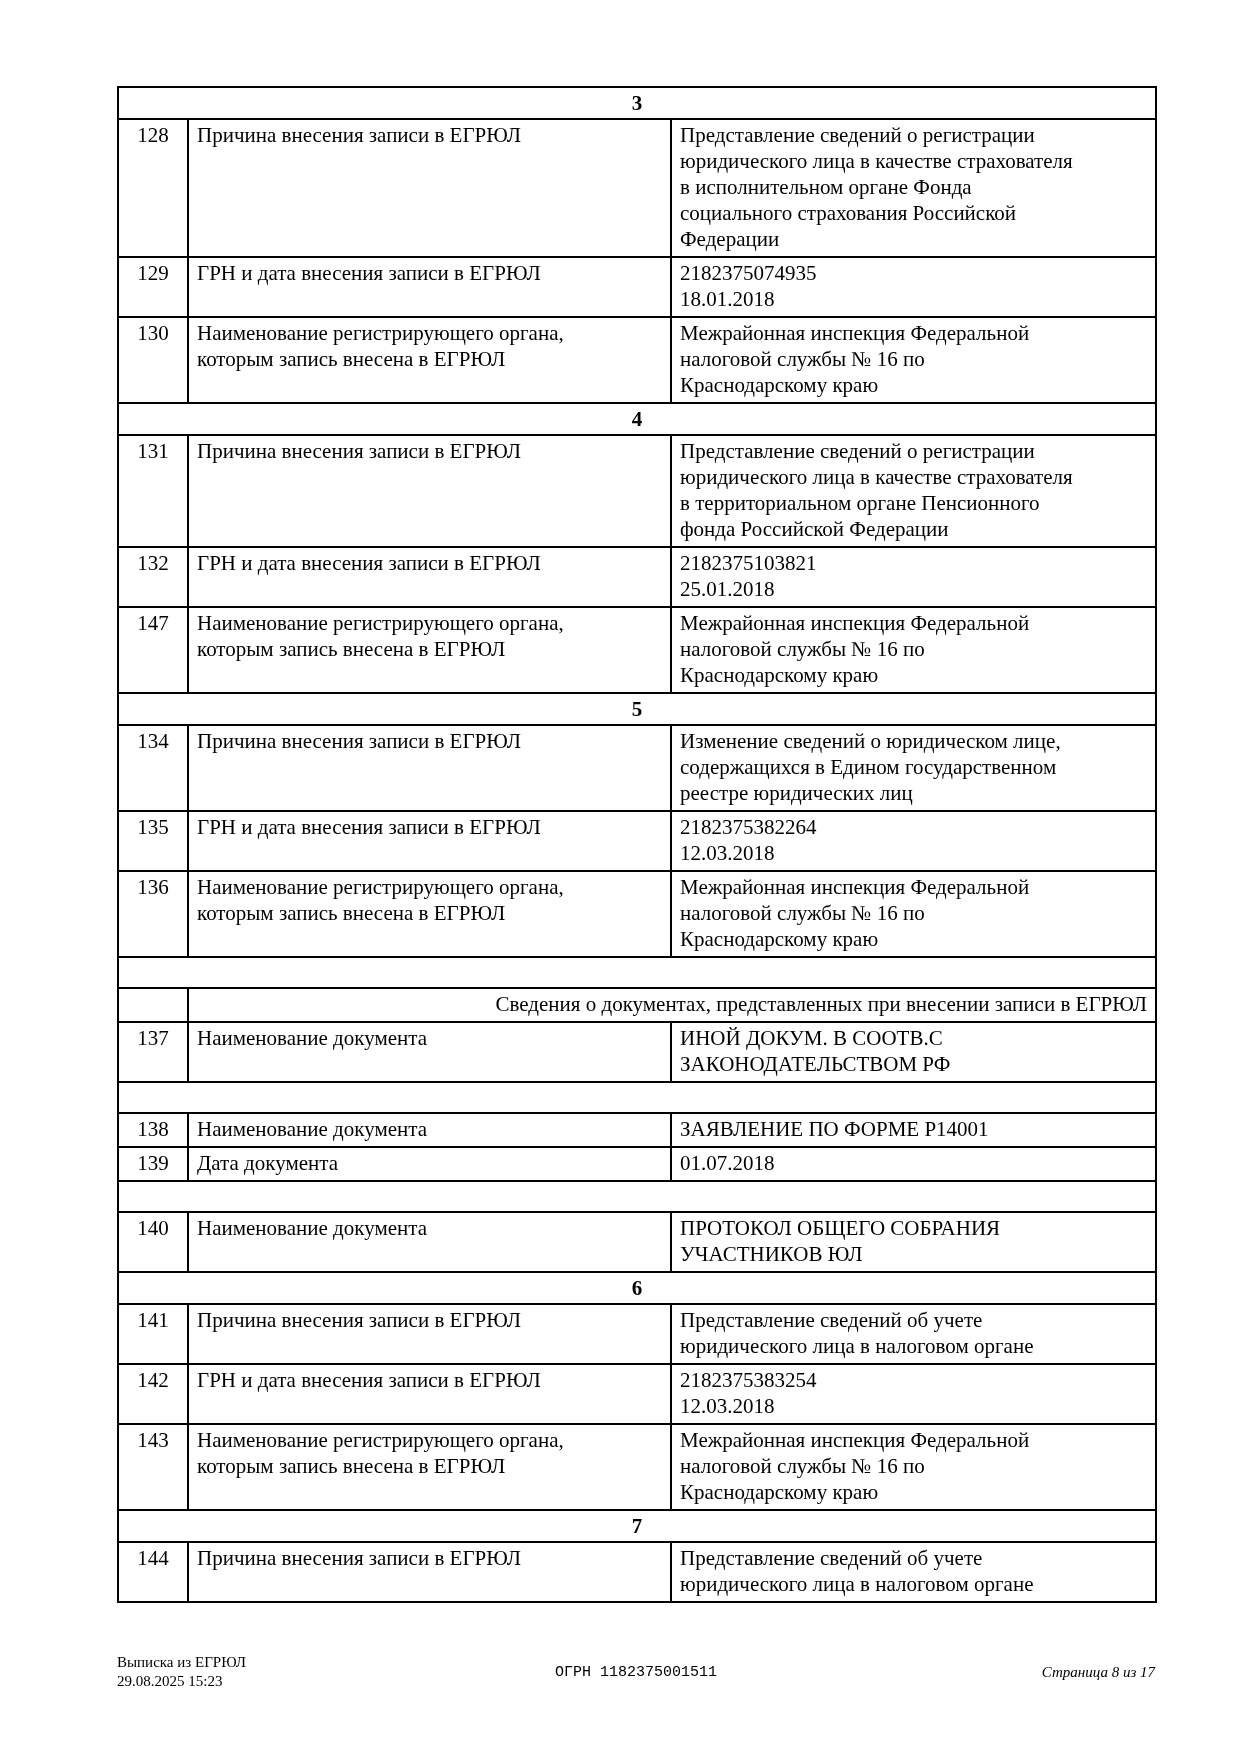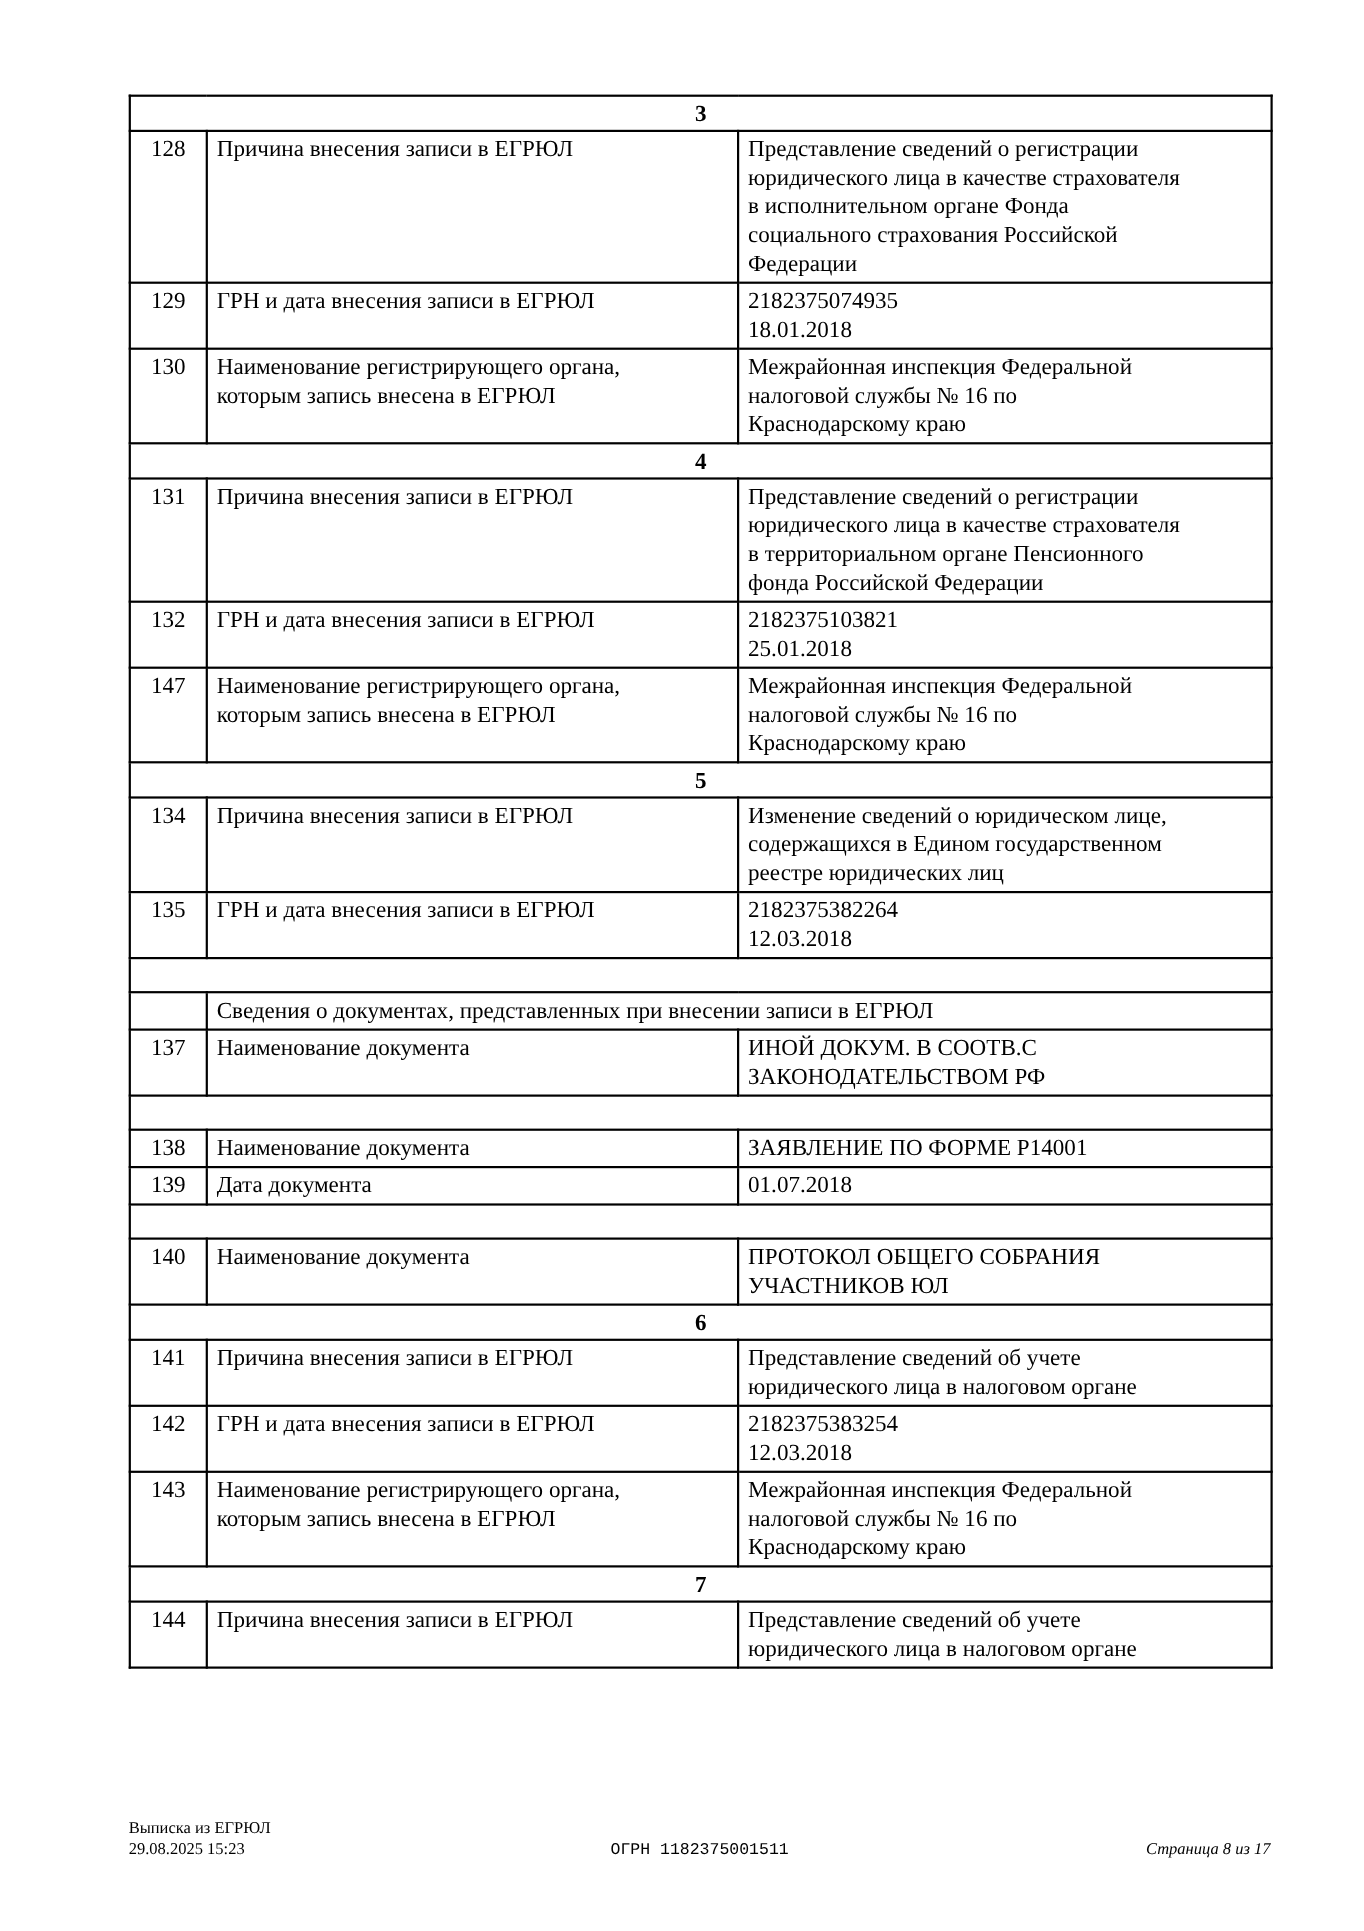--- a/index.html
+++ b/index.html
@@ -45,27 +45,28 @@
     padding: 2px;
     height: 32px;
     white-space: normal;
   }
   tr.spacer-row td {
     height: 31px;
     padding: 0;
   }
   tr.subheader-row td {
     white-space: normal;
+    text-align: right;
   }
   .footer {
     position: absolute;
     left: 117px; top: 1653px;
     width: 1038px;
     display: flex;
-    align-items: flex-end;
+    align-items: center;
     justify-content: space-between;
     font-size: 15px;
     line-height: 19px;
   }
   .footer .left   { text-align: left;  width: 30%; }
   .footer .center { text-align: center; width: 40%; font-family: Liberation Mono, monospace; }
   .footer .right  { text-align: right; width: 30%; font-style: italic; }
 </style>
 </head>
 <body>
@@ -138,20 +139,28 @@
           <td>Причина внесения записи в ЕГРЮЛ</td>
           <td>Изменение сведений о юридическом лице,
 содержащихся в Едином государственном
 реестре юридических лиц</td>
         </tr>
         <tr class="field-row">
           <td class="num">135</td>
           <td>ГРН и дата внесения записи в ЕГРЮЛ</td>
           <td>2182375382264
 12.03.2018</td>
+        </tr>
+        <tr class="field-row">
+          <td class="num">136</td>
+          <td>Наименование регистрирующего органа,
+которым запись внесена в ЕГРЮЛ</td>
+          <td>Межрайонная инспекция Федеральной
+налоговой службы № 16 по
+Краснодарскому краю</td>
         </tr>
         <tr class="spacer-row">
           <td colspan="3"></td>
         </tr>
         <tr class="subheader-row">
           <td class="num"></td>
           <td colspan="2">Сведения о документах, представленных при внесении записи в ЕГРЮЛ</td>
         </tr>
         <tr class="field-row">
           <td class="num">137</td>

